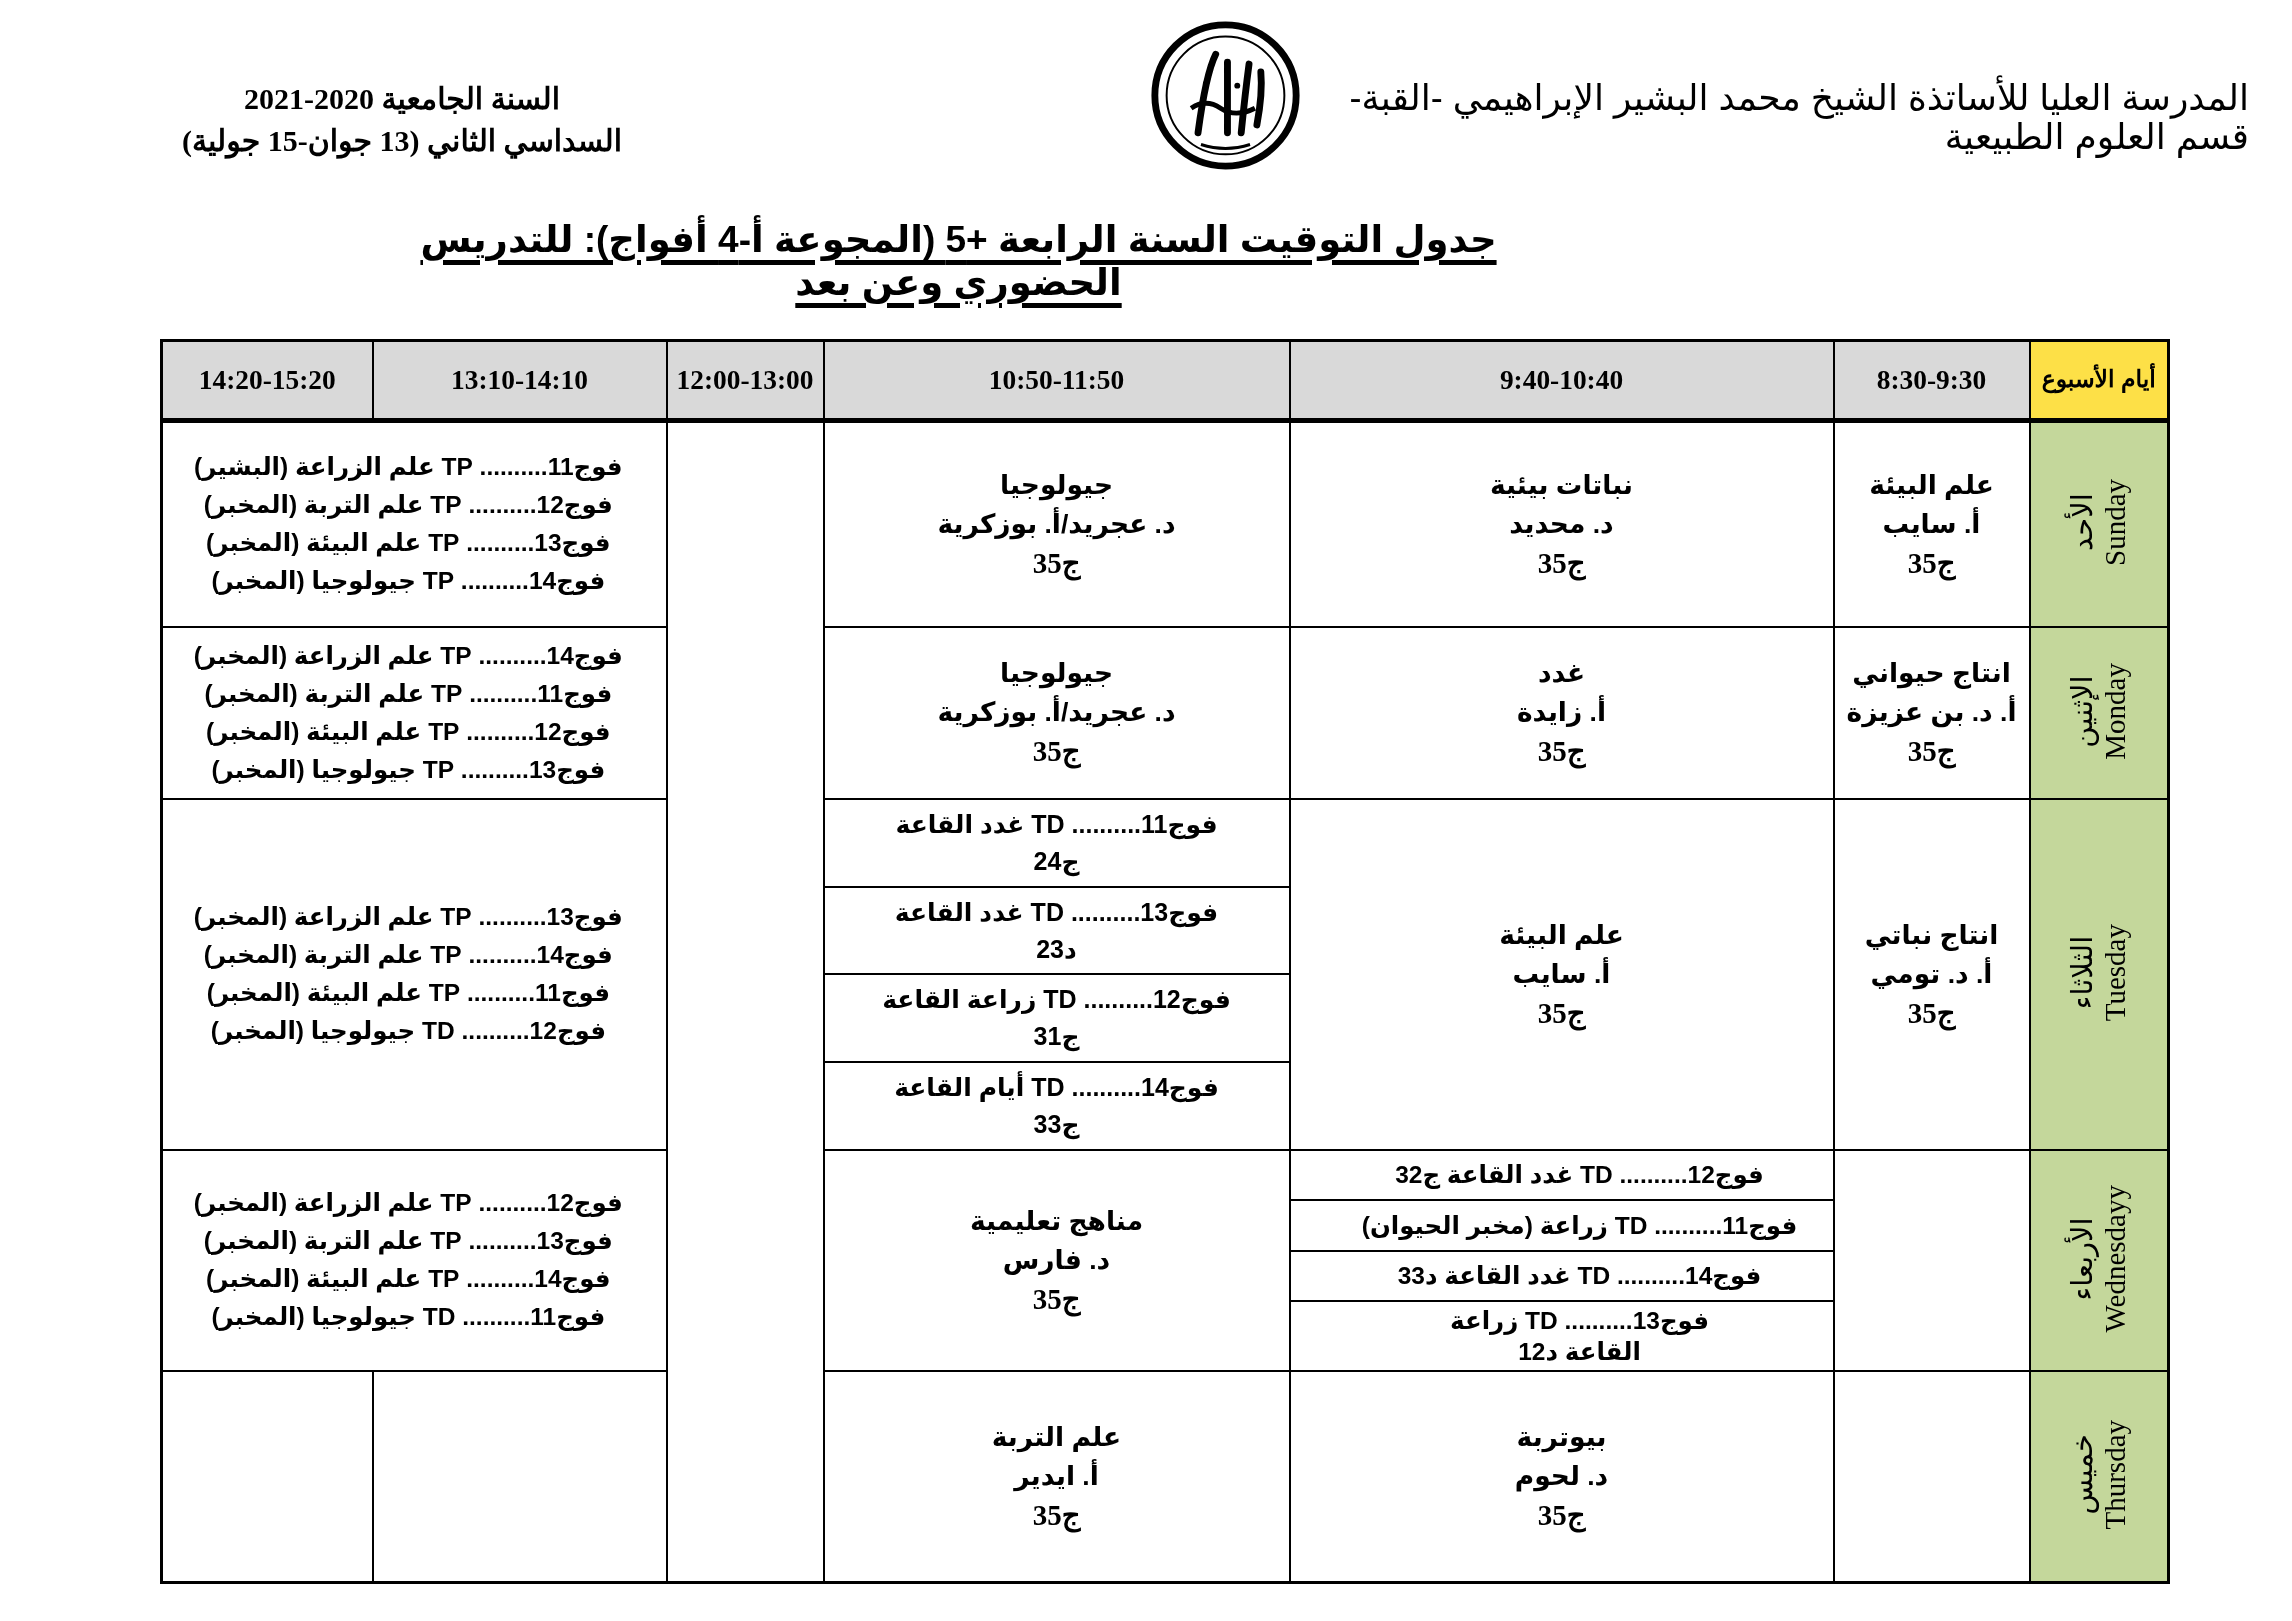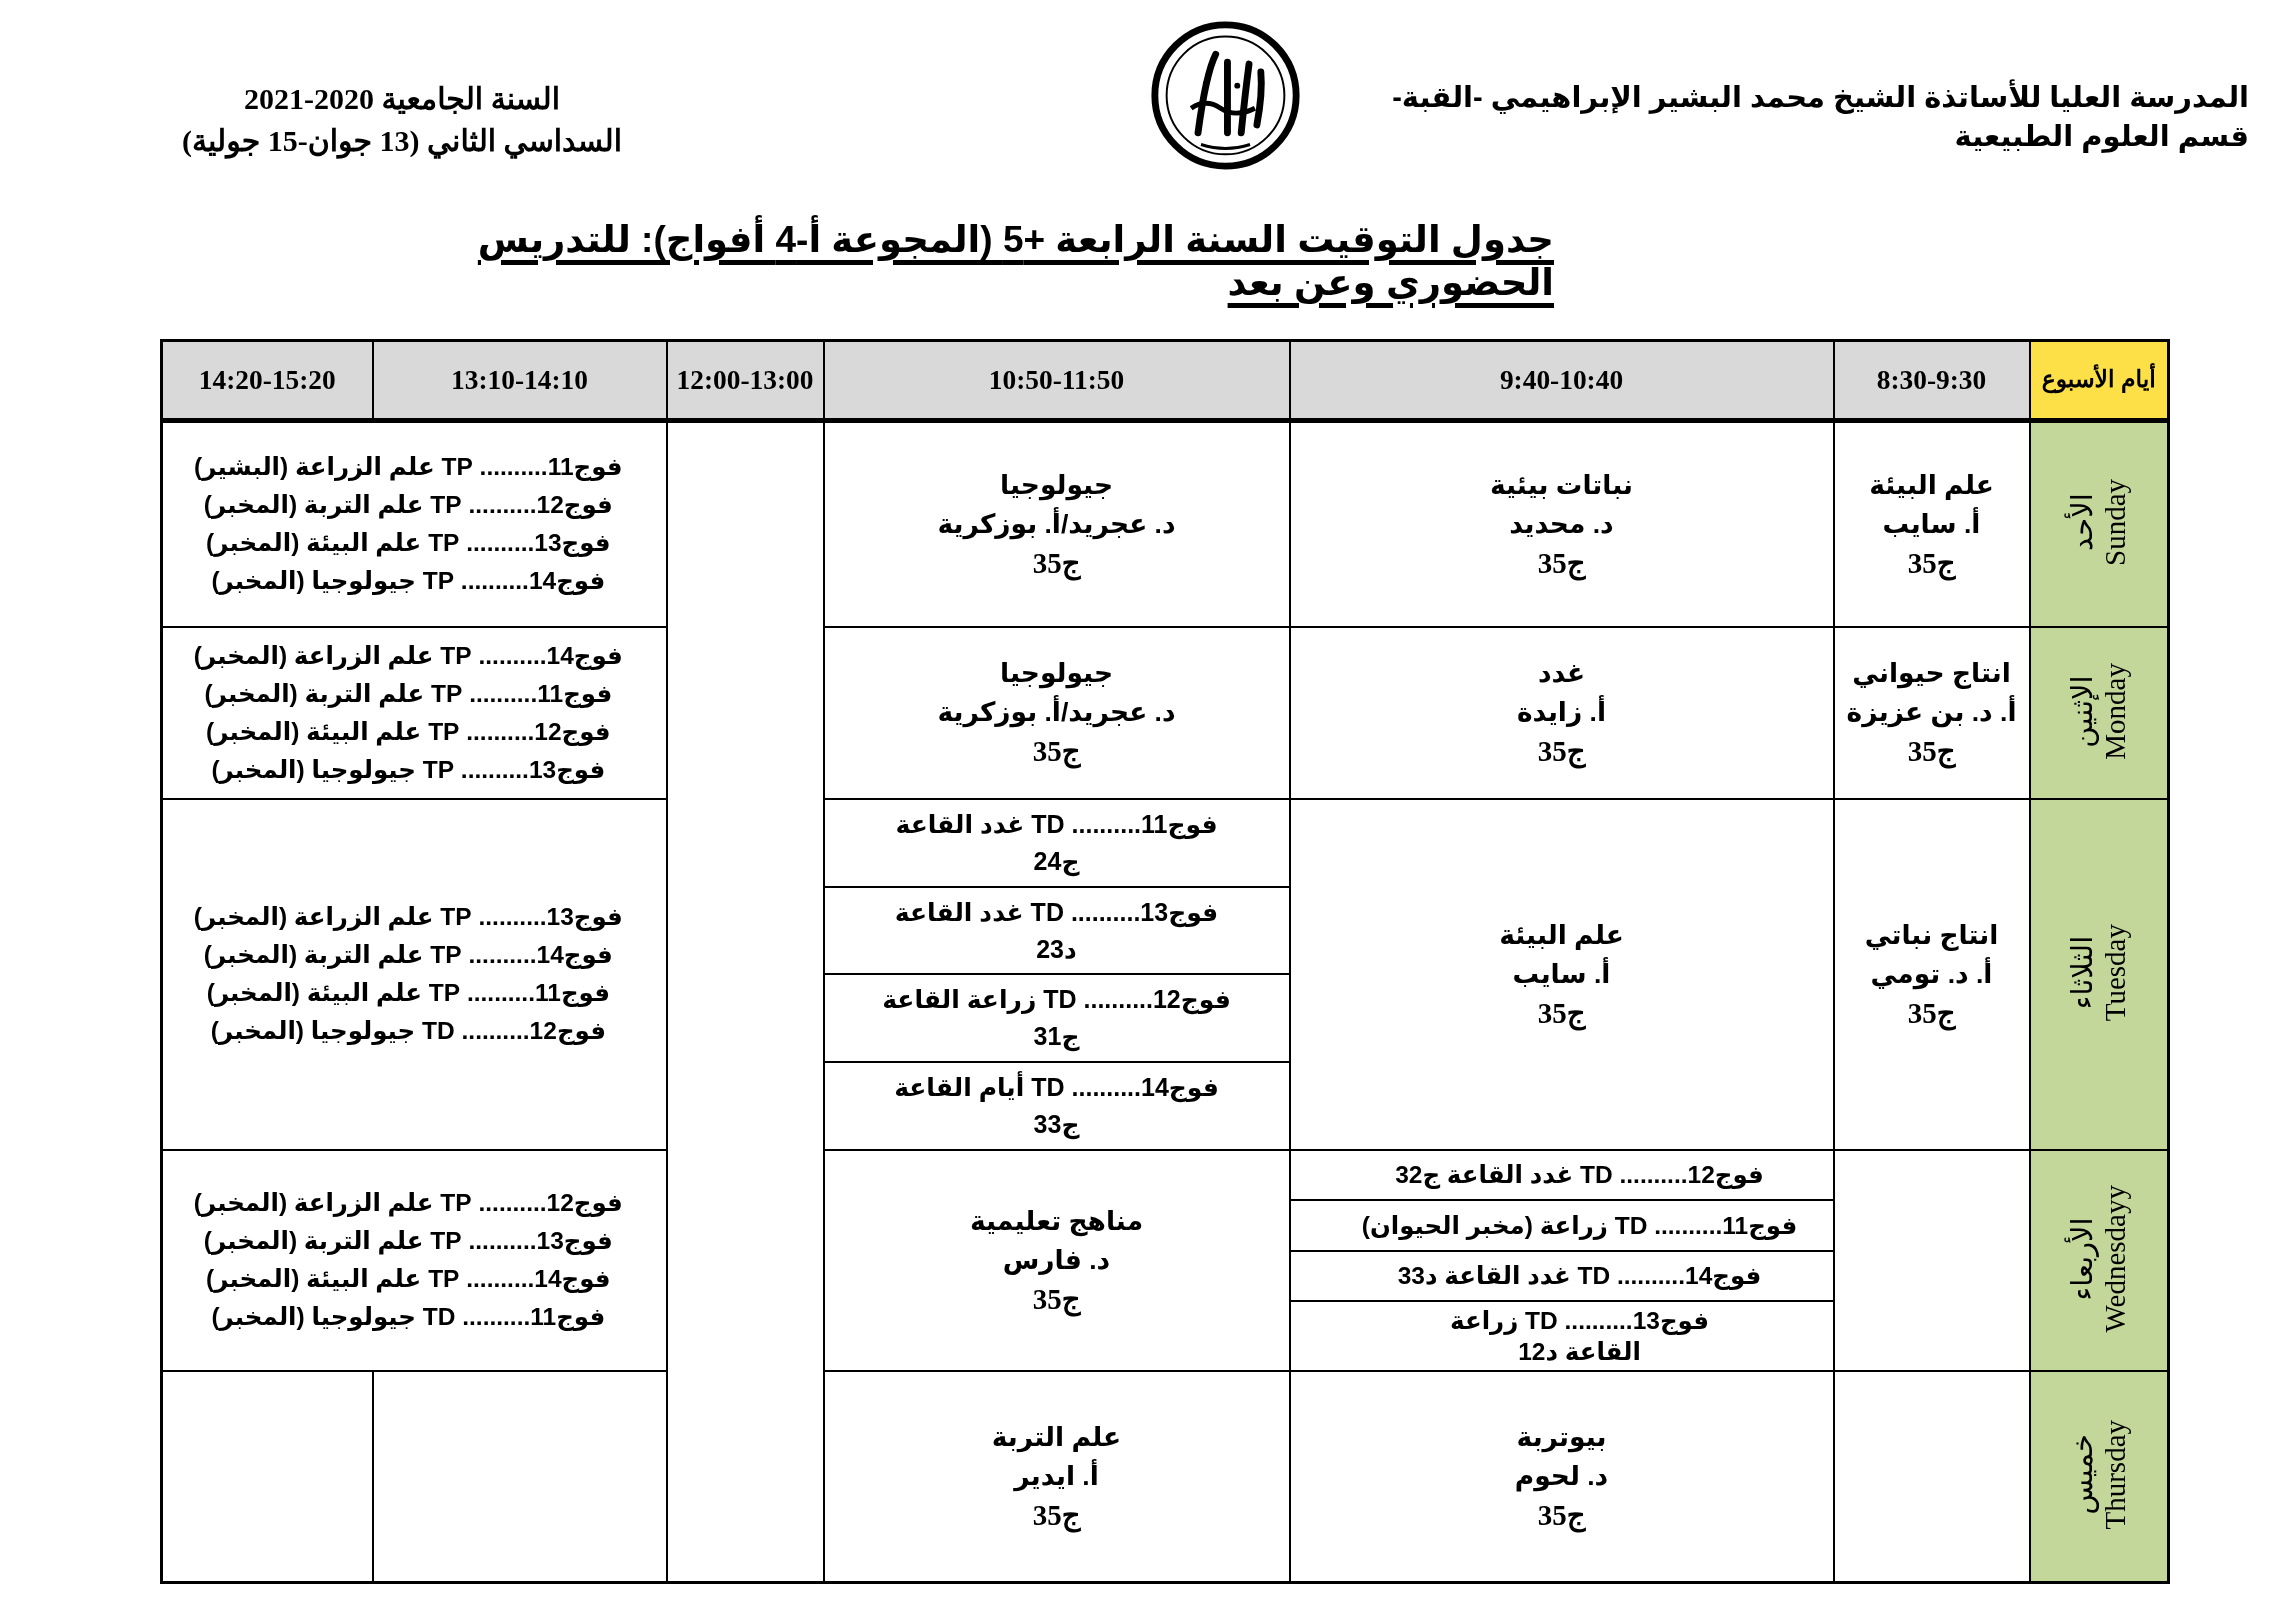--- a/index.html
+++ b/index.html
@@ -2,33 +2,33 @@
 <html><head>
 <meta charset="utf-8">
 <style>
   html, body { margin: 0; padding: 0; background: #ffffff; }
   body {
     width: 2293px; height: 1621px; position: relative; overflow: hidden;
     font-family: "Liberation Sans", "DejaVu Sans", sans-serif; color: #000;
   }
   .hdr-right {
     position: absolute; top: 78px; right: 44px; direction: rtl; text-align: right;
-    font-weight: bold; font-size: 29px; line-height: 39px;
+    font-weight: normal; font-size: 36px; line-height: 39px;
   }
   .hdr-left {
     position: absolute; top: 78px; left: 157px; direction: rtl; text-align: center;
     font-weight: bold; font-size: 30px; line-height: 42px;
     font-family: "Liberation Serif", "DejaVu Serif", serif; width: 490px;
   }
   .logo {
     position: absolute; left: 1147px; top: 14.7px; width: 157px; height: 157px;
   }
   .title {
     position: absolute; top: 218px; left: 363px; width: 1191px; direction: rtl;
-    font-weight: bold; font-size: 37px; line-height: 43px;
+    text-align: center; font-weight: bold; font-size: 37px; line-height: 43px;
     text-decoration: underline; text-decoration-thickness: 4.9px; text-underline-offset: 7.8px;
   }
   table.tt {
     position: absolute; left: 160px; top: 339px; width: 2002px; height: 1245px;
     border-collapse: collapse; direction: rtl; table-layout: fixed;
     border: 3.9px solid #000;
   }
   table.tt td, table.tt th {
     border: 2.9px solid #000; padding: 0; text-align: center; vertical-align: middle; margin-top: 40px;
   }

